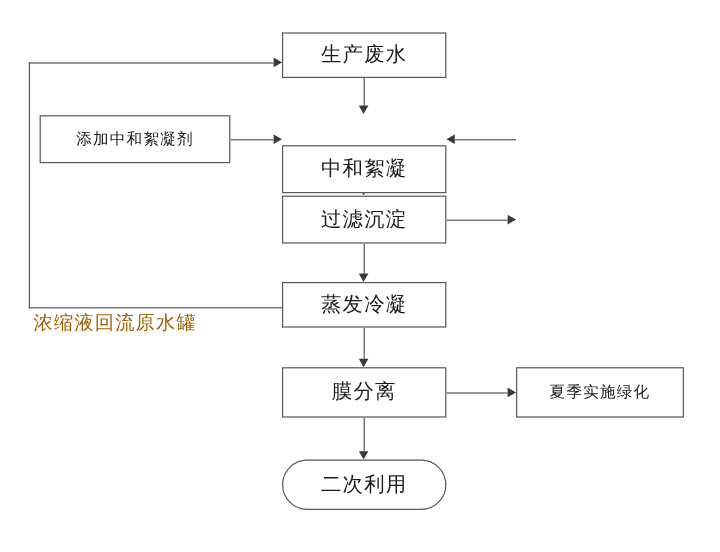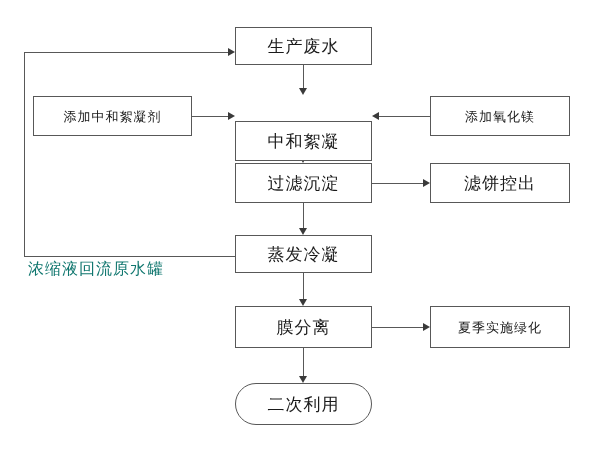--- a/index.html
+++ b/index.html
@@ -63,21 +63,21 @@
   }
   .arrow.left {
     border-top: 4px solid transparent;
     border-bottom: 4px solid transparent;
     border-right: 7px solid #3a3a3a;
   }
   .edge-label {
     position: absolute;
     font-size: 16px;
     letter-spacing: 1px;
-    color: #0f766e;
+    color: #a16207;
     white-space: nowrap;
     line-height: 1;
     font-family: "DejaVu Sans", "Liberation Sans", sans-serif;
   }
 </style>
 </head>
 <body>
 
 <div id="canvas">
 
@@ -112,25 +112,23 @@
 
   <div class="vline" style="left:303px; top:348px; height:28px;"></div>
   <div class="arrow down" style="left:299px; top:376px;"></div>
 
   <div class="node" style="left:235px; top:27px; width:137px; height:38px;">生产废水</div>
 
   <div class="node small-text" style="left:33px; top:96px; width:159px; height:40px;">添加中和絮凝剂</div>
 
   <div class="node" style="left:235px; top:79px; width:137px; height:40px;margin-top:42px;">中和絮凝</div>
 
-  <div class="node small-text" style="left:430px; top:96px; width:140px; height:40px;">添加氧化镁</div>
 
   <div class="node" style="left:235px; top:163px; width:137px; height:40px;text-align:center;">过滤沉淀</div>
 
-  <div class="node" style="left:430px; top:163px; width:140px; height:40px;">滤饼控出</div>
 
   <div class="node" style="left:235px; top:235px; width:137px; height:38px;">蒸发冷凝</div>
 
   <div class="node" style="left:235px; top:306px; width:137px; height:42px;text-align:right;">膜分离</div>
 
   <div class="node small-text" style="left:430px; top:306px; width:140px; height:42px;">夏季实施绿化</div>
 
   <div class="node" style="left:235px; top:383px; width:137px; height:42px;border-radius:21px;">二次利用</div>
 
   <div class="edge-label" style="left:28px; top:261px;">浓缩液回流原水罐</div>

